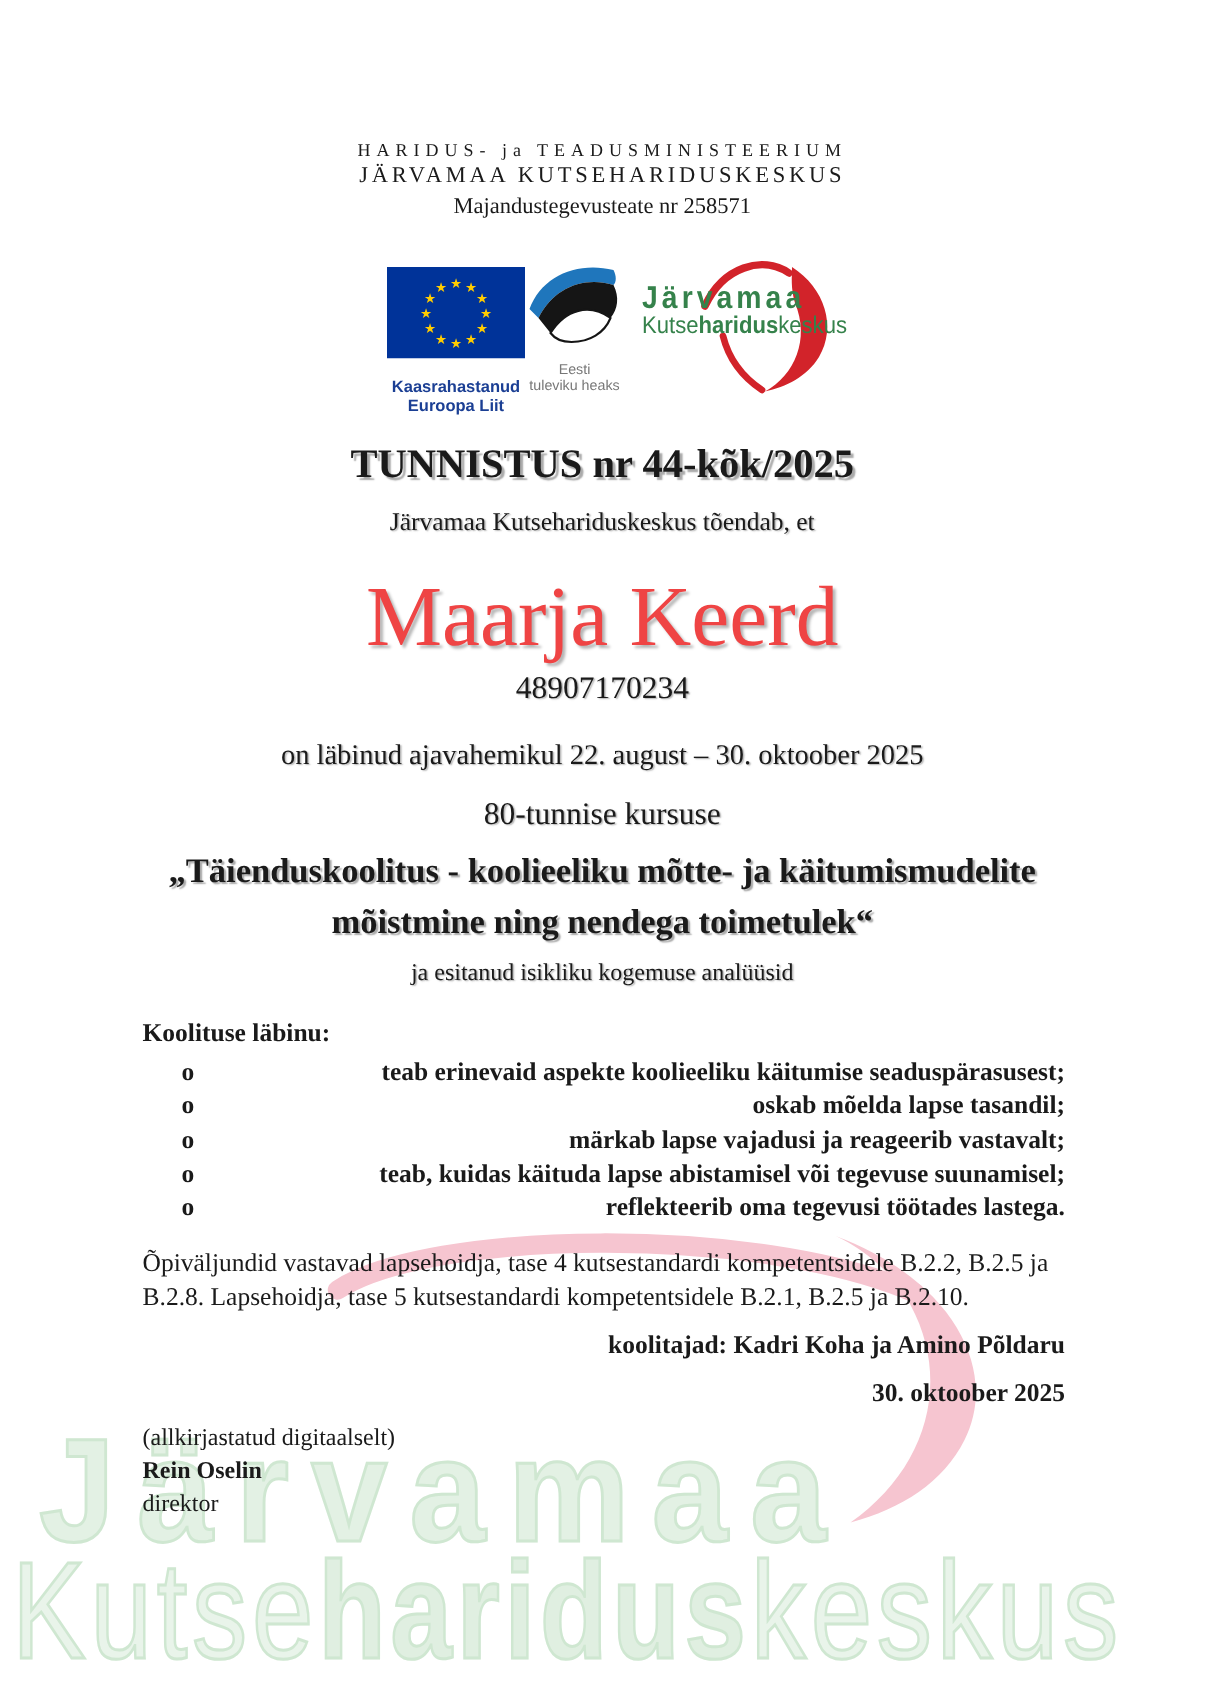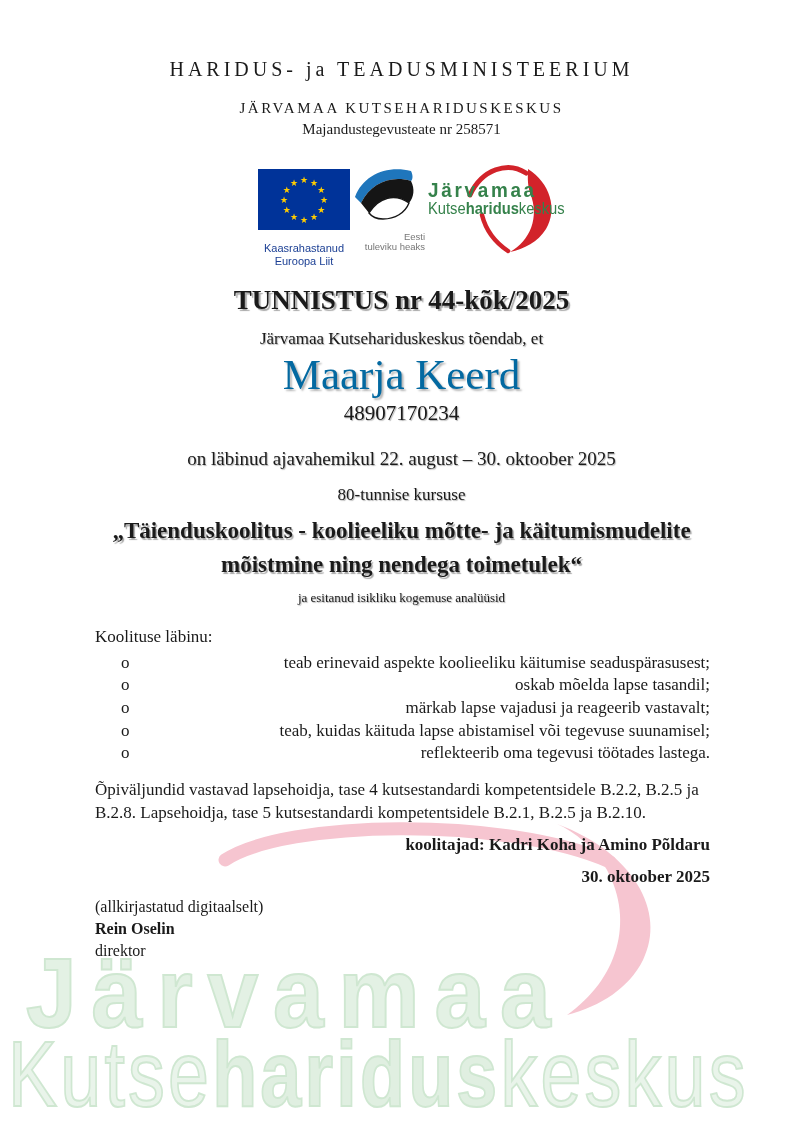--- a/index.html
+++ b/index.html
@@ -30,32 +30,32 @@
     letter-spacing:4px;color:#e9f4ea;
     -webkit-text-stroke:2px #cfe7d1;
     transform:scaleX(.8);transform-origin:left top;
     white-space:nowrap;
   }
   .wm-text2 .wm-bold{font-weight:bold;color:#e0efe1;}
   
   .content{position:relative;z-index:1;padding-top:57px;}
   .center{text-align:center;}
   .engraved{text-shadow:1px 1px 1px rgba(140,140,140,.65);}
-  .hdr1{font-size:20px;letter-spacing:4px;line-height:1.2;}
-  .hdr2{font-size:15px;letter-spacing:2.5px;line-height:1.25;margin-top:18px;}
+  .hdr1{font-size:12px;letter-spacing:4px;line-height:1.2;margin-top:36px;}
+  .hdr2{font-size:15px;letter-spacing:2.5px;line-height:1.25;margin-top:1px;}
   .hdr3{font-size:15px;line-height:1.25;margin-top:2px;}
   .hdr4{font-size:15px;line-height:1.25;margin-top:2px;}
 
   .logos{position:relative;height:100px;margin-top:22px;}
   .logo-eu{position:absolute;left:256px;top:8px;width:96px;text-align:center;}
   .logo-eu .cap{
     margin-top:8px;font-family:"Liberation Sans", sans-serif;
-    font-weight:normal;font-size:11px;line-height:1.2;color:#1b3f94;
+    font-weight:bold;font-size:11px;line-height:1.2;color:#1b3f94;
   }
-  .logo-ee{position:absolute;left:341px;top:2px;width:84px;text-align:right;}
+  .logo-ee{position:absolute;left:341px;top:2px;width:84px;text-align:center;}
   .logo-ee .cap{
     margin-top:1px;font-family:"Liberation Sans", sans-serif;
     font-size:9.5px;line-height:1.15;color:#777777;
   }
   .logo-school{position:absolute;left:424px;top:-8px;width:150px;height:110px;}
   .logo-school svg{position:absolute;left:0;top:0;}
   .school-text{position:absolute;left:4px;top:26px;}
   .school-line1{
     font-family:"Liberation Sans", sans-serif;font-weight:bold;
     font-size:21px;line-height:1;letter-spacing:3px;color:#35824b;
@@ -63,28 +63,28 @@
   }
   .school-line2{
     font-family:"Liberation Sans", sans-serif;
     font-size:16px;line-height:1.1;letter-spacing:0;color:#35824b;
     transform:scaleX(.92);transform-origin:left top;white-space:nowrap;
   }
   .school-line2 .b{font-weight:bold;}
 
   .title{margin-top:24px;font-size:27px;font-weight:bold;text-shadow:2px 2px 1px #a9a9a9;}
   .intro{margin-top:13px;font-size:17px;}
-  .name{margin-top:3px;font-size:43px;color:#0369a1;text-shadow:2px 2px 2px #b5b5b5;line-height:1.05;}
+  .name{margin-top:24px;font-size:57px;color:#ef4444;text-shadow:2px 2px 2px #b5b5b5;line-height:1.05;}
   .idnum{margin-top:4px;font-size:21px;}
   .period{margin-top:22px;font-size:19px;}
-  .duration{margin-top:15px;font-size:17px;}
+  .duration{margin-top:15px;font-size:21px;}
   .course{margin:9px auto 0;max-width:650px;font-size:23px;font-weight:bold;line-height:1.5;text-shadow:1.5px 1.5px 1px #a9a9a9;}
-  .analysis{margin-top:7px;font-size:13px;}
+  .analysis{margin-top:7px;font-size:16px;}
 
-  .block{margin:20px 93px 0 95px;font-size:17px;}
+  .block{margin:20px 93px 0 95px;font-size:17px;font-weight:bold;}
   .outcomes-heading{line-height:1.3;}
   ul.outcomes{margin:4px 0 0;padding:0;list-style:none;text-align:right;}
   ul.outcomes li{position:relative;padding-left:52px;line-height:1.33;}
   ul.outcomes li::before{content:"o";position:absolute;left:26px;top:0;}
   .standards{margin:13px 93px 0 95px;font-size:17px;line-height:1.36;}
   .right-block{margin:10px 93px 0 95px;text-align:right;font-weight:bold;font-size:17px;line-height:1.3;}
   .date-line{}
   .signature{margin:8px 93px 0 95px;font-size:16px;line-height:1.38;}
   .signer-name{font-weight:bold;}
 </style>

